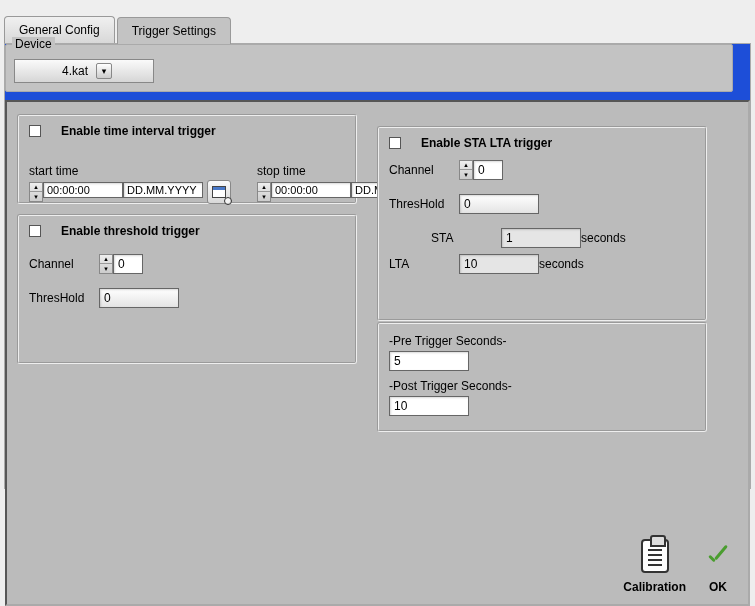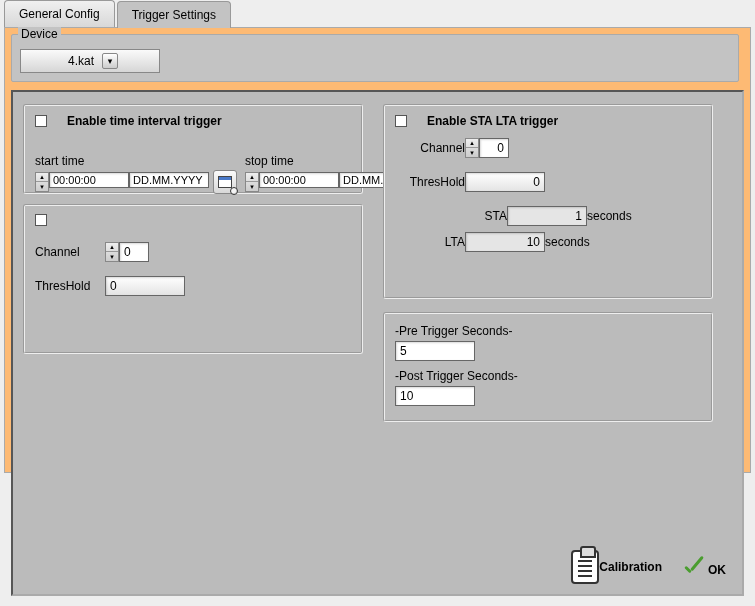--- a/index.html
+++ b/index.html
@@ -8,44 +8,43 @@
     font-family: Arial, sans-serif;
     font-size: 12px;
     background: #eee;
     color: #000;
     width: 755px;
     height: 606px;
     overflow: hidden;
   }
   .tabs {
     display: flex;
-    padding: 0 4px 0 4px;
+    padding: 16px 4px 0 4px;
     align-items: flex-end;
   }
   .tab {
     padding: 6px 14px;
     border: 1px solid #999;
     border-bottom: none;
     background: linear-gradient(#f0f0f0,#d8d8d8);
     border-top-left-radius: 4px;
     border-top-right-radius: 4px;
     margin-right: 2px;
     cursor: pointer;
   }
   .tab.active {
     background: #c3c3c3;
     position: relative;
     top: 1px;
     z-index: 2;
   }
   .page {
-    background: #fdba74;
+    background: #1d4ed8;
     border: 1px solid #aaa;
     margin: 0 4px 4px 4px;
-    padding: 6px;
     height: 446px;
     position: relative;
   }
   .device-group {
     border: 1px solid #aaa;
     padding: 8px;
     margin-bottom: 8px;
     position: relative;
     background: #c3c3c3;
     border-radius: 2px;
@@ -128,21 +127,21 @@
     position: relative;
   }
   .cal-icon {
     width:14px;height:12px;border:1px solid #444;position:relative;background:#fff;
   }
   .cal-icon::before{content:"";position:absolute;top:0;left:0;right:0;height:3px;background:#4878c8;}
   .cal-glass{position:absolute;right:-2px;bottom:-2px;width:8px;height:8px;border:1px solid #333;border-radius:50%;background:rgba(255,255,255,.7);}
   .footer-btns{
     position:absolute; right:16px; bottom:10px; display:flex; gap:18px; align-items:flex-end;
   }
-  .fbtn{display:flex;align-items:center;font-weight:bold;cursor:pointer;}
+  .fbtn{display:flex;flex-direction:column;align-items:center;font-weight:bold;cursor:pointer;gap:7px;}
   .clip-icon{
     width:28px;height:34px;border:2px solid #333;border-radius:4px;position:relative;background:#fff;
   }
   .clip-icon::before{content:"";position:absolute;top:-6px;left:7px;width:12px;height:8px;border:2px solid #333;border-radius:3px 3px 0 0;background:#ddd;}
   .clip-icon::after{content:"";position:absolute;top:8px;left:5px;right:5px;height:2px;background:#333;box-shadow:0 5px 0 #333,0 10px 0 #333,0 15px 0 #333;}
   .check-icon{
     width:28px;height:28px;position:relative;
   }
   .check-icon::before{
     content:"";position:absolute;left:4px;top:12px;width:8px;height:3px;background:#4a9d2f;transform:rotate(45deg);border-radius:2px;
@@ -169,21 +168,21 @@
     </div>
   </div>
 
   <div class="main-area">
 
     <div class="panel" style="left:10px; top:12px; width:340px; height:90px;">
       <div class="panel-title">
         <span class="chk"></span>
         <span>Enable time interval trigger</span>
       </div>
-      <div style="display:flex; gap:8px;margin-top:26px;">
+      <div style="display:flex; gap:26px;margin-top:26px;">
         <div>
           <div>start time</div>
           <div style="display:flex;align-items:center;margin-top:2px;">
             <div class="dtwrap">
               <div class="spin">
                   <div>▴</div>
                   <div>▾</div>
                 </div>
               <div class="dtstack">
                 <div class="field" style="width:80px;">00:00:00</div>
@@ -214,36 +213,37 @@
                 <div class="cal-glass"></div>
               </div>
           </div>
         </div>
       </div>
     </div>
 
     <div class="panel" style="left:10px; top:112px; width:340px; height:150px;">
       <div class="panel-title">
         <span class="chk"></span>
+        <span>Enable threshold trigger</span>
       </div>
       <div class="row" style="margin-top:16px;">
         <span class="lbl">Channel</span>
         <div class="spin">
             <div>▴</div>
             <div>▾</div>
           </div>
         <div class="field" style="width:30px;">0</div>
       </div>
       <div class="row" style="margin-top:14px;">
         <span class="lbl">ThresHold</span>
         <div class="field shaded" style="width:80px;">0</div>
       </div>
     </div>
 
-    <div class="panel" style="left:370px; top:12px; width:330px; height:195px;text-align:right;">
+    <div class="panel" style="left:370px; top:24px; width:330px; height:195px;">
       <div class="panel-title">
         <span class="chk"></span>
         <span>Enable STA LTA trigger</span>
       </div>
       <div class="row" style="margin-top:10px;">
         <span class="lbl">Channel</span>
         <div class="spin">
             <div>▴</div>
             <div>▾</div>
           </div>

